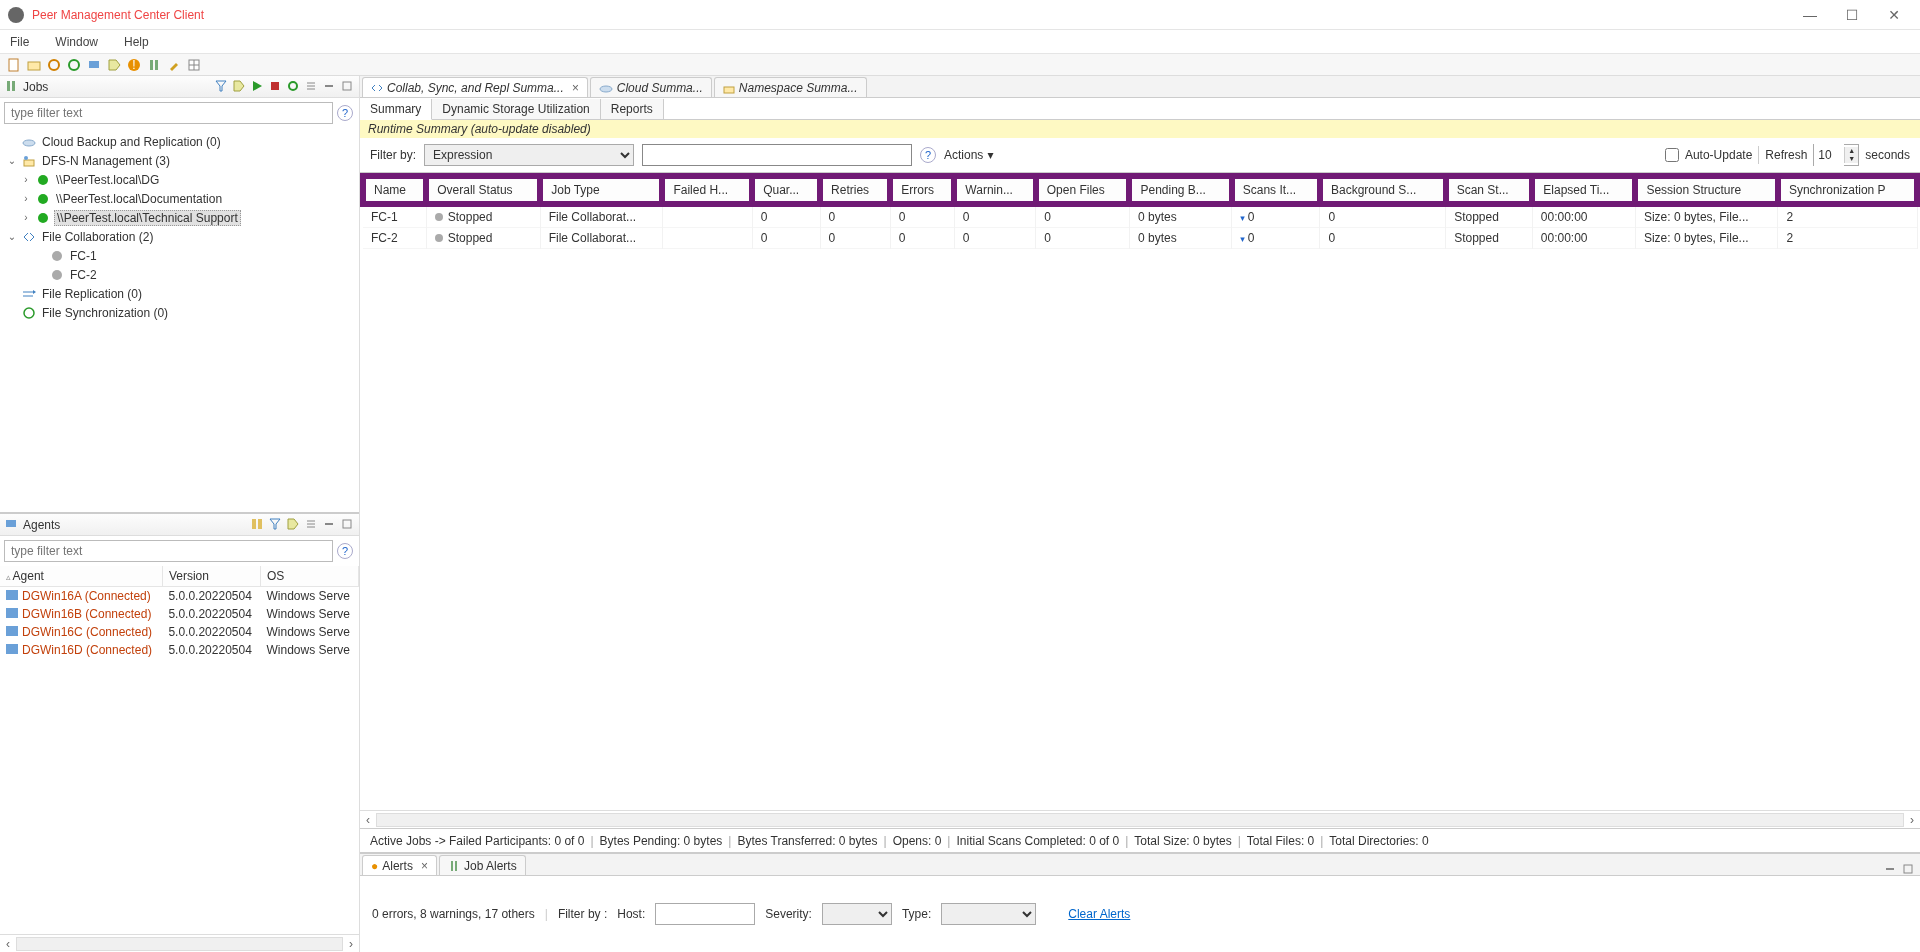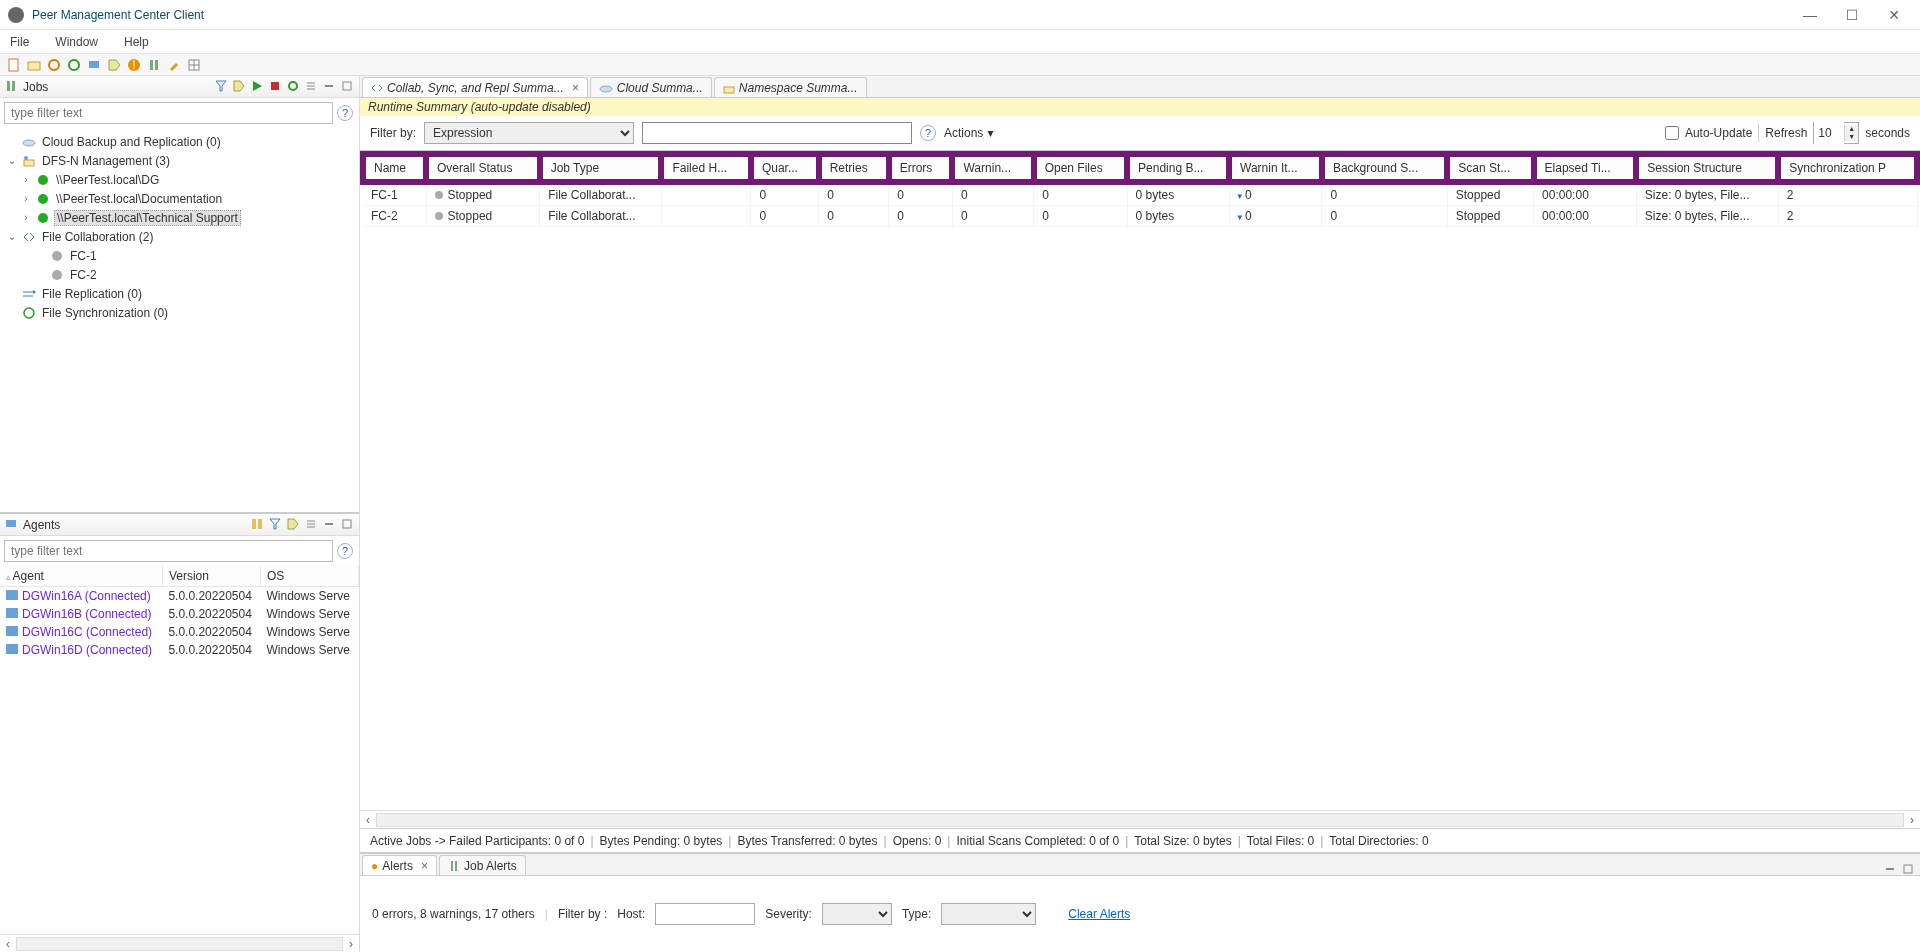--- a/index.html
+++ b/index.html
@@ -1,21 +1,21 @@
 <!DOCTYPE html>
 <html><head>
 <meta charset="utf-8">
 <style>
 * { box-sizing: border-box; margin: 0; padding: 0; font-family: "Segoe UI", Tahoma, sans-serif; font-size: 12px; color: #333; }
 body { background: #fff; overflow: hidden; width: 1920px; height: 952px; }
 
 
 .titlebar { height: 30px; display: flex; align-items: center; padding: 0 8px; background: #fff; border-bottom: 1px solid #e5e5e5; }
 .titlebar .app-icon { width: 16px; height: 16px; border-radius: 50%; background: #666; margin-right: 8px; }
-.titlebar .title { flex: 1; color: #0c4a6e; }
+.titlebar .title { flex: 1; color: #ef4444; }
 .titlebar .win-controls { display: flex; gap: 18px; margin-right: 6px; }
 .titlebar .win-controls span { width: 24px; text-align: center; color: #666; font-size: 14px; }
 
 
 .menubar { height: 24px; display: flex; align-items: center; gap: 26px; padding: 0 10px; border-bottom: 1px solid #e5e5e5; }
 .menubar span { color: #444; }
 
 
 .toolbar { height: 22px; display: flex; align-items: center; gap: 4px; padding: 0 6px; border-bottom: 1px solid #ddd; background: #f7f7f7; }
 .toolbar .tb-icon { width: 16px; height: 16px; display: inline-flex; align-items: center; justify-content: center; }
@@ -51,21 +51,21 @@
 
 .jobs-section { flex: 1 1 50%; display: flex; flex-direction: column; border-bottom: 2px solid #ccc; min-height: 340px; }
 .agents-section { flex: 1 1 50%; display: flex; flex-direction: column; }
 
 
 .agents-table { flex: 1; overflow: auto; }
 .agents-table table { width: 100%; border-collapse: collapse; }
 .agents-table th { text-align: left; font-weight: normal; padding: 3px 6px; border-right: 1px solid #e5e5e5; background: #fdfdfd; border-bottom: 1px solid #e5e5e5; }
 .agents-table th .sort { font-size: 9px; color: #888; margin-right: 2px; }
 .agents-table td { padding: 2px 6px; white-space: nowrap; }
-.agent-name { color: #6d28d9; }
+.agent-name { color: #c2410c; }
 .agent-icon { display: inline-block; width: 12px; height: 10px; background: #6aa0d8; margin-right: 4px; }
 
 
 .hscroll { height: 18px; display: flex; align-items: center; border-top: 1px solid #ddd; }
 .hscroll .arrow { width: 16px; text-align: center; color: #666; }
 .hscroll .track { flex: 1; height: 14px; background: #f0f0f0; border: 1px solid #ddd; }
 
 
 .editor-tabs { height: 22px; display: flex; align-items: flex-end; background: #f3f3f3; border-bottom: 1px solid #ccc; padding-left: 2px; }
 .editor-tab { height: 20px; display: flex; align-items: center; gap: 4px; padding: 0 8px; border: 1px solid #ccc; border-bottom: none; background: #f7f7f7; margin-right: 2px; border-radius: 3px 3px 0 0; color: #444; font-style: italic; }
@@ -465,20 +465,25 @@
       <div class="editor-tab">
         <span>
             <svg width="12" height="12">
               <rect x="1" y="5" width="10" height="6" fill="#ffe9a8" stroke="#c0a040"></rect>
             </svg>
           </span>
         <span>Namespace Summa...</span>
       </div>
     </div>
 
+    <div class="sub-tabs">
+      <div class="sub-tab active">Summary</div>
+      <div class="sub-tab">Dynamic Storage Utilization</div>
+      <div class="sub-tab">Reports</div>
+    </div>
 
     <div class="runtime-caption">Runtime Summary (auto-update disabled)</div>
 
     <div class="filter-bar">
       <label>Filter by:</label>
       <select><option>Expression</option></select>
       <input type="text" style="">
       <span class="help-icon">?</span>
       <span class="actions">
         <span>Actions</span>
@@ -508,21 +513,21 @@
               <th>Name</th>
               <th>Overall Status</th>
               <th>Job Type</th>
               <th>Failed H...</th>
               <th>Quar...</th>
               <th>Retries</th>
               <th>Errors</th>
               <th>Warnin...</th>
               <th>Open Files</th>
               <th>Pending B...</th>
-              <th>Warnin It...</th>
+              <th>Scans It...</th>
               <th>Background S...</th>
               <th>Scan St...</th>
               <th>Elapsed Ti...</th>
               <th>Session Structure</th>
               <th>Synchronization P</th>
             </tr>
           </thead>
         <tbody id="summary-body">
             <tr>
               <td>FC-1</td>

